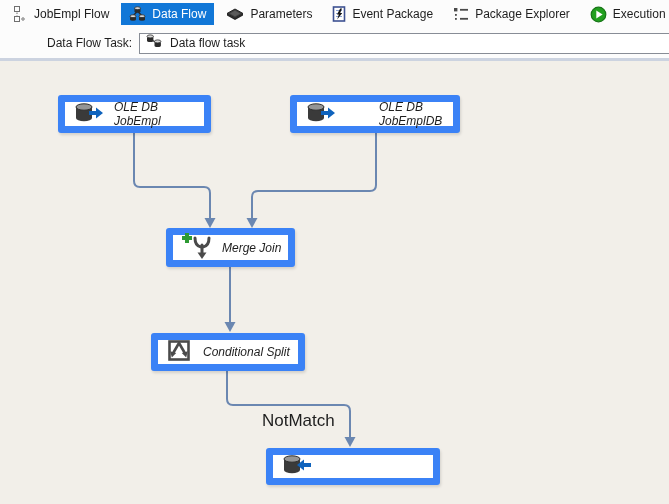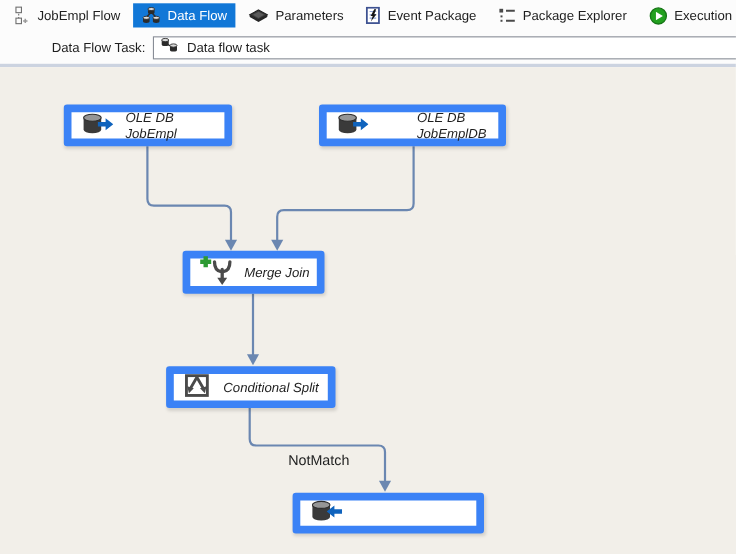--- a/index.html
+++ b/index.html
@@ -36,21 +36,21 @@
   .canvas {
     position:relative; height:443px; background:#f2efe9; overflow:hidden;
   }
   .edges { position:absolute; left:0; top:0; }
   .node {
     position:absolute; background:#ffffff;
     border:7px solid #3b82f6; border-radius:3px;
     box-shadow:1px 2px 3px rgba(0,0,0,0.13);
     display:flex; align-items:center; gap:11px; padding-left:8px;font-style:italic;
   }
-  .edge-label { position:absolute; font-size:13px; color:#1e1e1e; }
+  .edge-label { position:absolute; font-size:17px; color:#1e1e1e; }
 </style>
 </head>
 <body>
 
 <div class="tabbar">
 
   <div class="tab">
     <span class="ticon">
       <svg width="16" height="18" viewBox="0 0 16 18">
         <rect x="2.5" y="1.5" width="5" height="5" fill="none" stroke="#6f6f6f"></rect>

